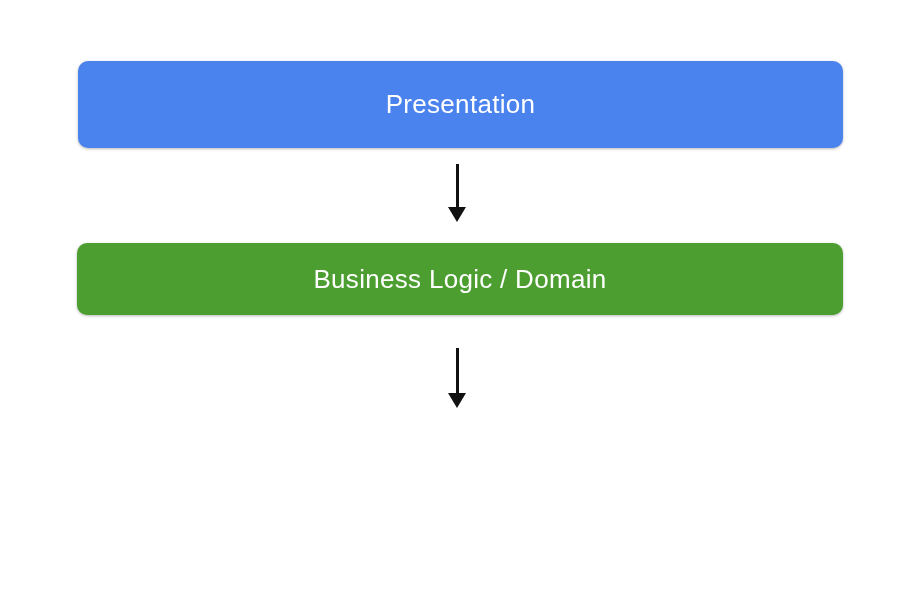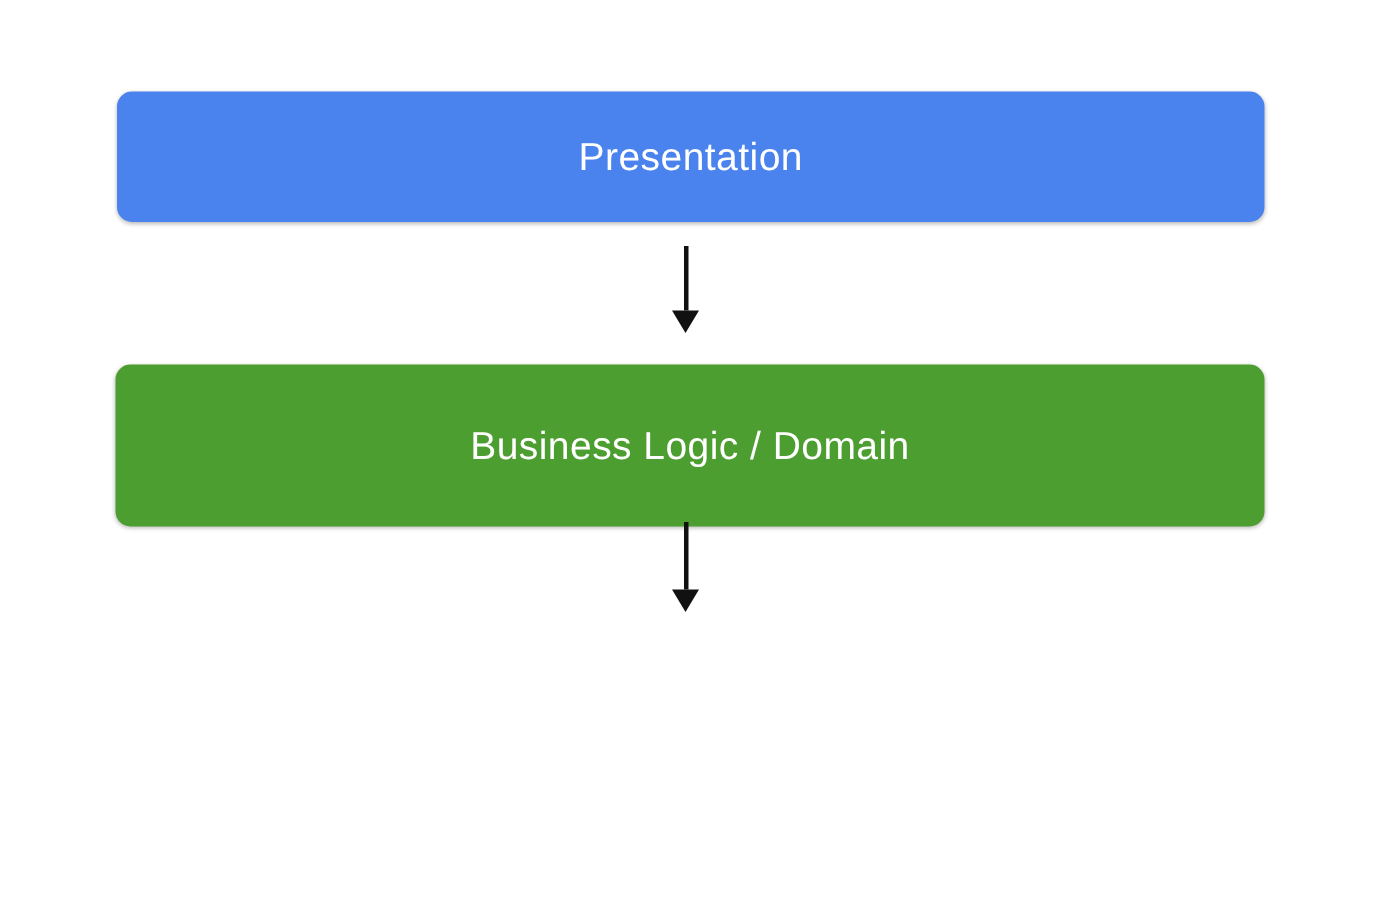--- a/index.html
+++ b/index.html
@@ -41,21 +41,21 @@
     background: #111111;
   }
   .arrow .head {
     width: 0;
     height: 0;
     border-left: 9px solid transparent;
     border-right: 9px solid transparent;
     border-top: 15px solid #111111;
   }
   #layer-1 { left: 78px;  top: 61px;  width: 765px; height: 87px; }
-  #layer-2 { left: 77px;  top: 243px; width: 766px; height: 108px; }
+  #layer-2 { left: 77px;  top: 243px; width: 766px; height: 72px; }
   #layer-3 { left: 71px;  top: 425px; width: 767px; height: 85px; }
   #arrow-1 { left: 448px; top: 164px; }
   #arrow-1 .shaft { height: 43px; }
   #arrow-2 { left: 448px; top: 348px; }
   #arrow-2 .shaft { height: 45px; }
 </style>
 </head>
 <body>
 
 <div class="canvas">

